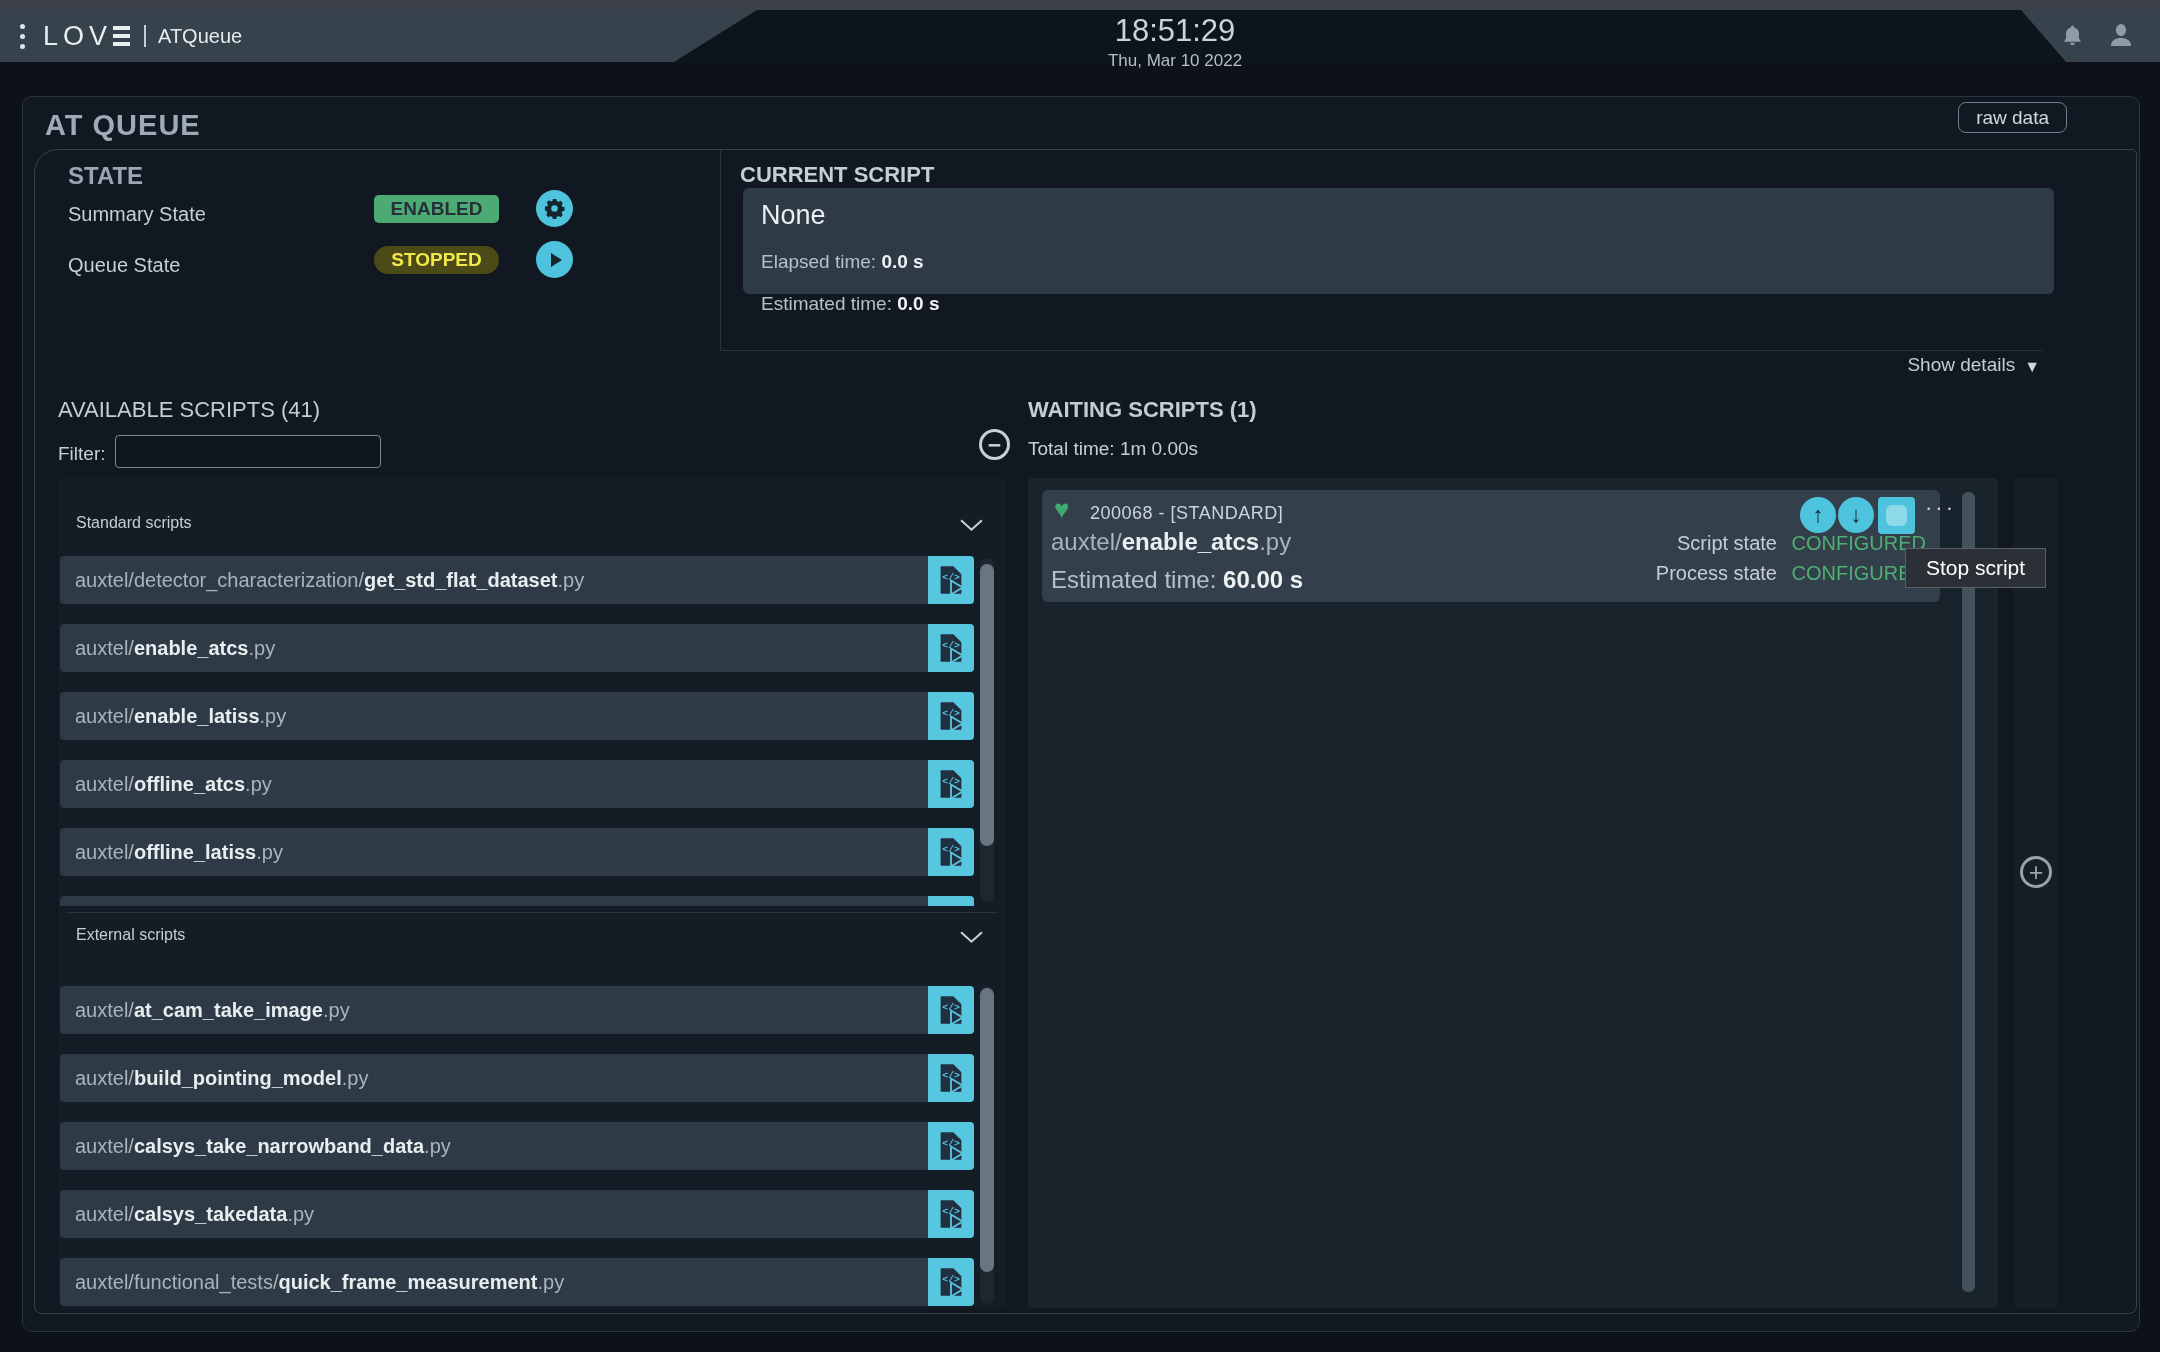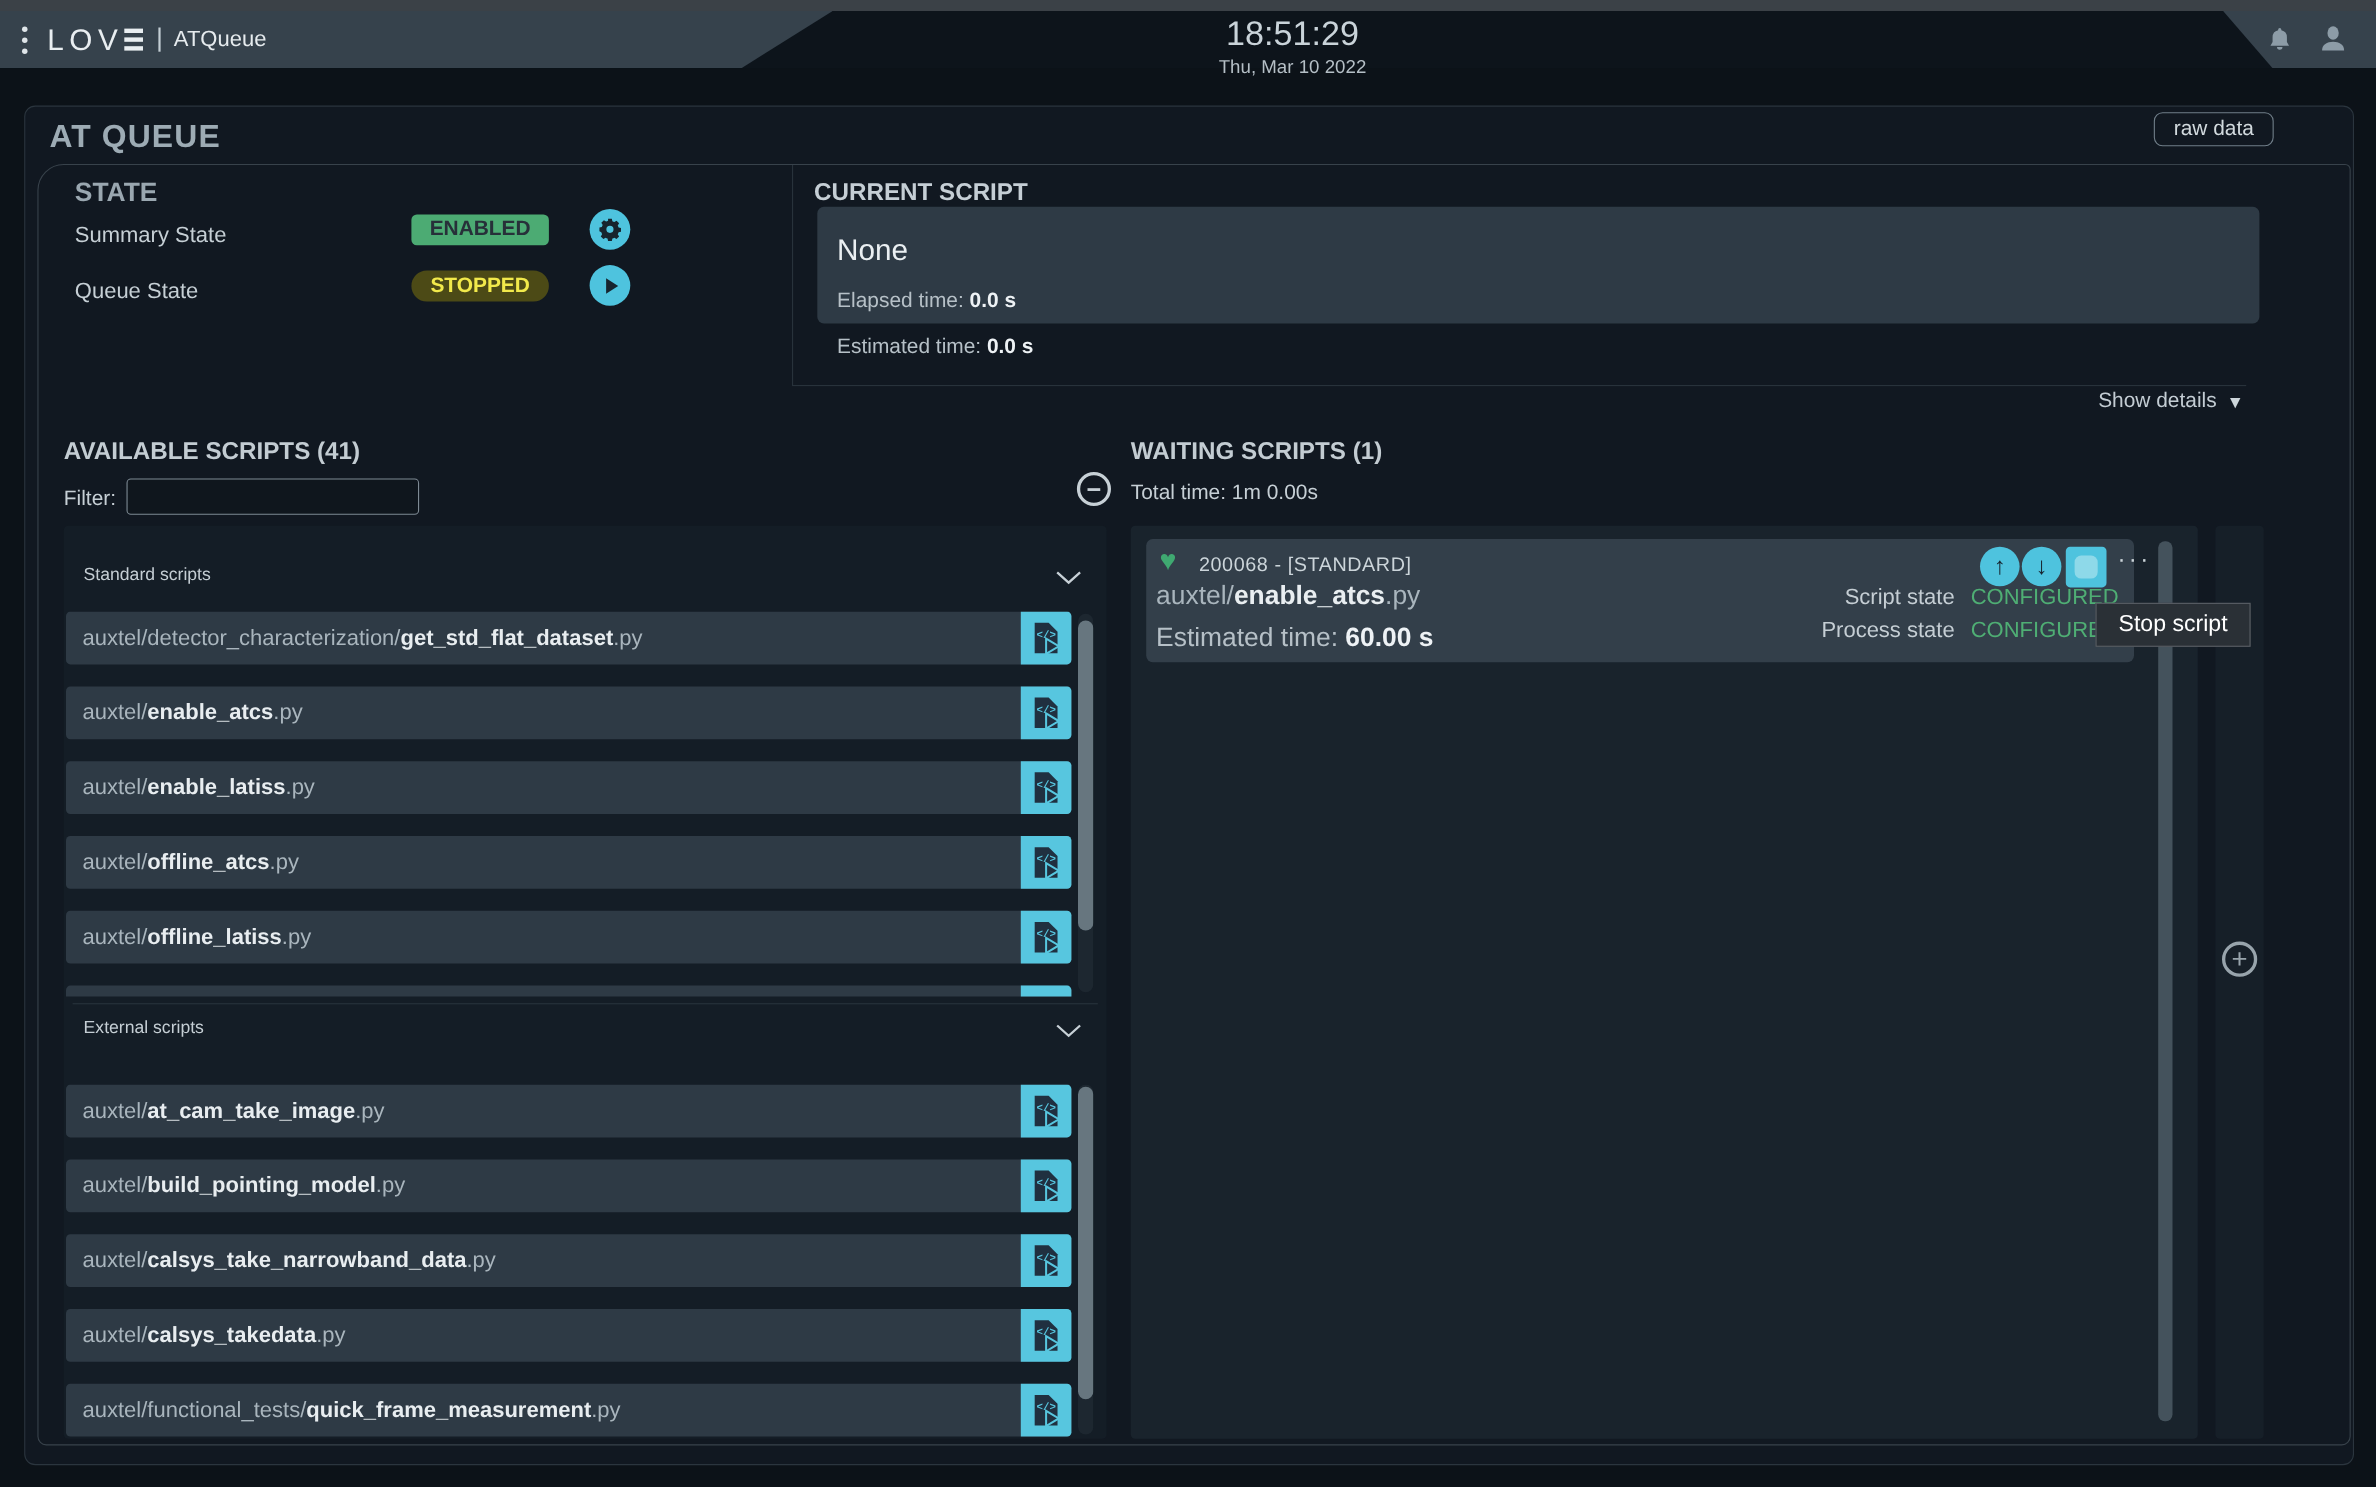--- a/index.html
+++ b/index.html
@@ -42,30 +42,30 @@
   .badge{position:absolute;left:339px;width:125px;height:28px;display:flex;align-items:center;justify-content:center;
     font-size:19px;font-weight:bold}
   .badge.enabled{top:45px;background:#4cab73;color:#273039;border-radius:5px}
   .badge.stopped{top:96px;background:#4c4a16;color:#f1e94b;border-radius:15px}
   .circle-btn{position:absolute;left:501px;width:37px;height:37px;border-radius:50%;background:#4ec3de;
     display:flex;align-items:center;justify-content:center;cursor:pointer}
   
   .cs-divider-v{position:absolute;left:685px;top:0;width:1px;height:200px;background:#28323b}
   .cs-title{position:absolute;left:705px;top:12px;font-size:22px;font-weight:bold;color:#c5ced5}
   .cs-card{position:absolute;left:708px;top:38px;width:1311px;height:106px;background:#2e3a45;border-radius:6px;
-    padding:24px 18px;box-sizing:border-box}
+    padding:12px 18px;box-sizing:border-box}
   .cs-name{font-size:27px;color:#eaeff2;margin-bottom:10px}
   .cs-line{font-size:19px;color:#b6c0c7;margin-top:20px}
   .cs-line b{color:#eef2f5}
   .h-divider{position:absolute;left:685px;top:200px;right:94px;height:1px;background:#28323b}
   .show-details{position:absolute;top:204px;right:96px;font-size:19px;color:#c3ccd3;
     display:flex;gap:9px;align-items:flex-end;cursor:pointer}
   .show-details .tri{font-size:16px;color:#cdd6db}
   
-  .avail-title{position:absolute;left:23px;top:247px;font-size:22px;font-weight:bold;color:#c3ccd2}
+  .avail-title{position:absolute;left:23px;top:247px;font-size:22px;font-weight:normal;color:#c3ccd2}
   .filter-label{position:absolute;left:23px;top:293px;font-size:19px;color:#c6cfd5}
   .filter-input{position:absolute;left:80px;top:285px;width:266px;height:33px;background:#0f161d;
     border:1px solid #7e8a94;border-radius:4px;box-sizing:border-box;color:#e6ebee;font-size:19px;padding:0 10px;outline:none}
   .round-icon{border-radius:50%;box-sizing:border-box;display:flex;align-items:center;justify-content:center;
     line-height:0;cursor:pointer}
   .minus-btn{position:absolute;left:944px;top:279px;width:31px;height:31px;border:3px solid #c7d0d6;color:#c7d0d6;font-size:23px;font-weight:bold}
   .sections-box{position:absolute;left:23px;top:328px;width:948px;height:830px;background:#141d26;border-radius:4px}
   .sec-label{position:absolute;left:18px;font-size:16px;color:#c5ced4}
   .sec-chevron{position:absolute;right:22px;cursor:pointer}
   .script-list{position:absolute;left:2px;width:934px;overflow:hidden}

